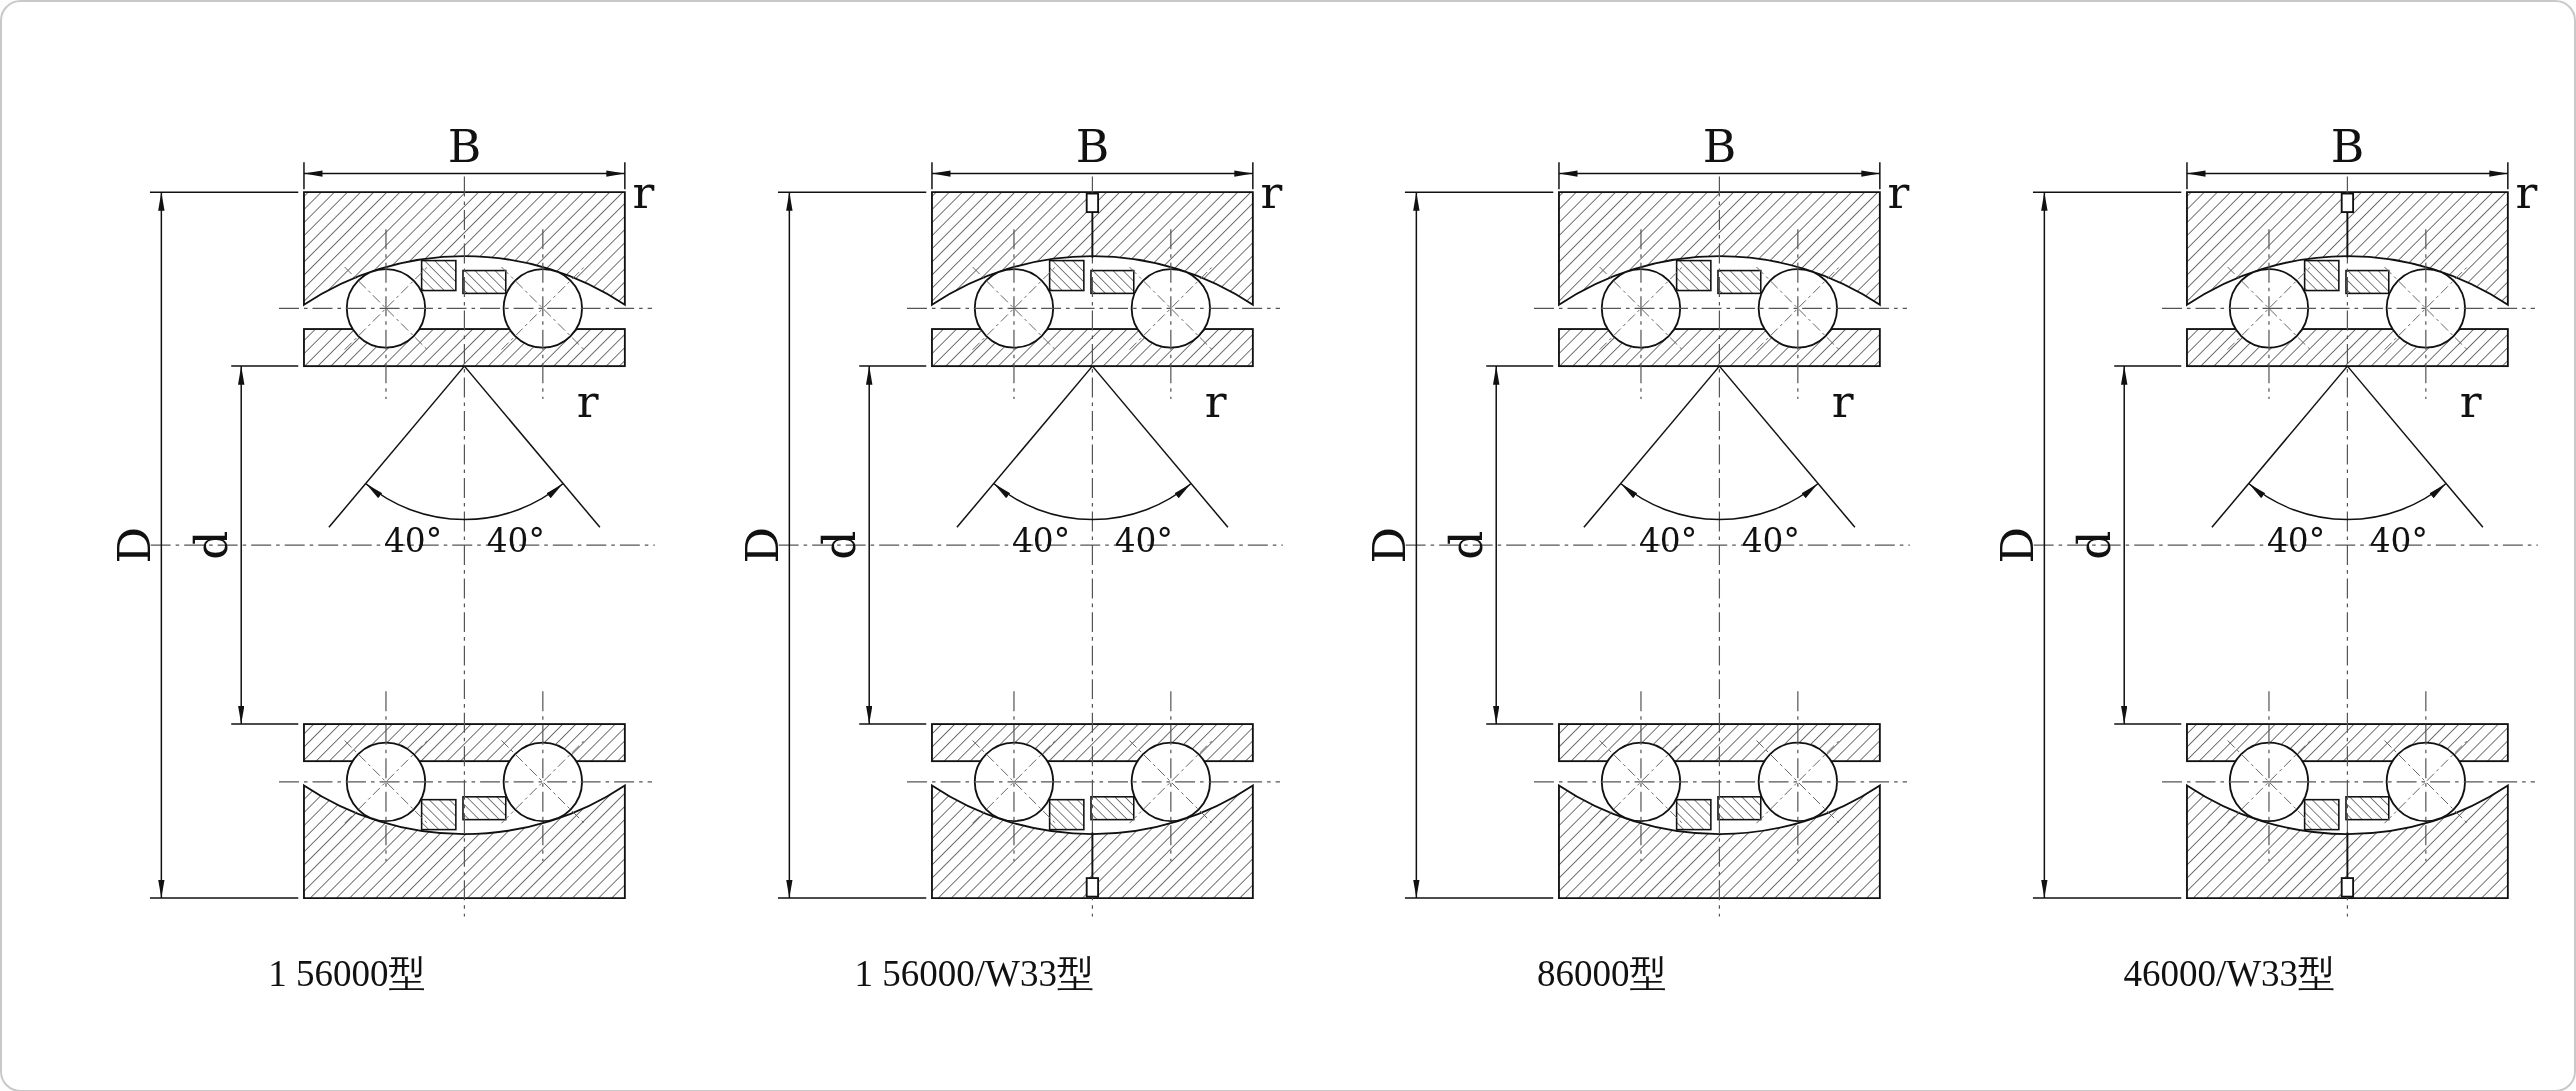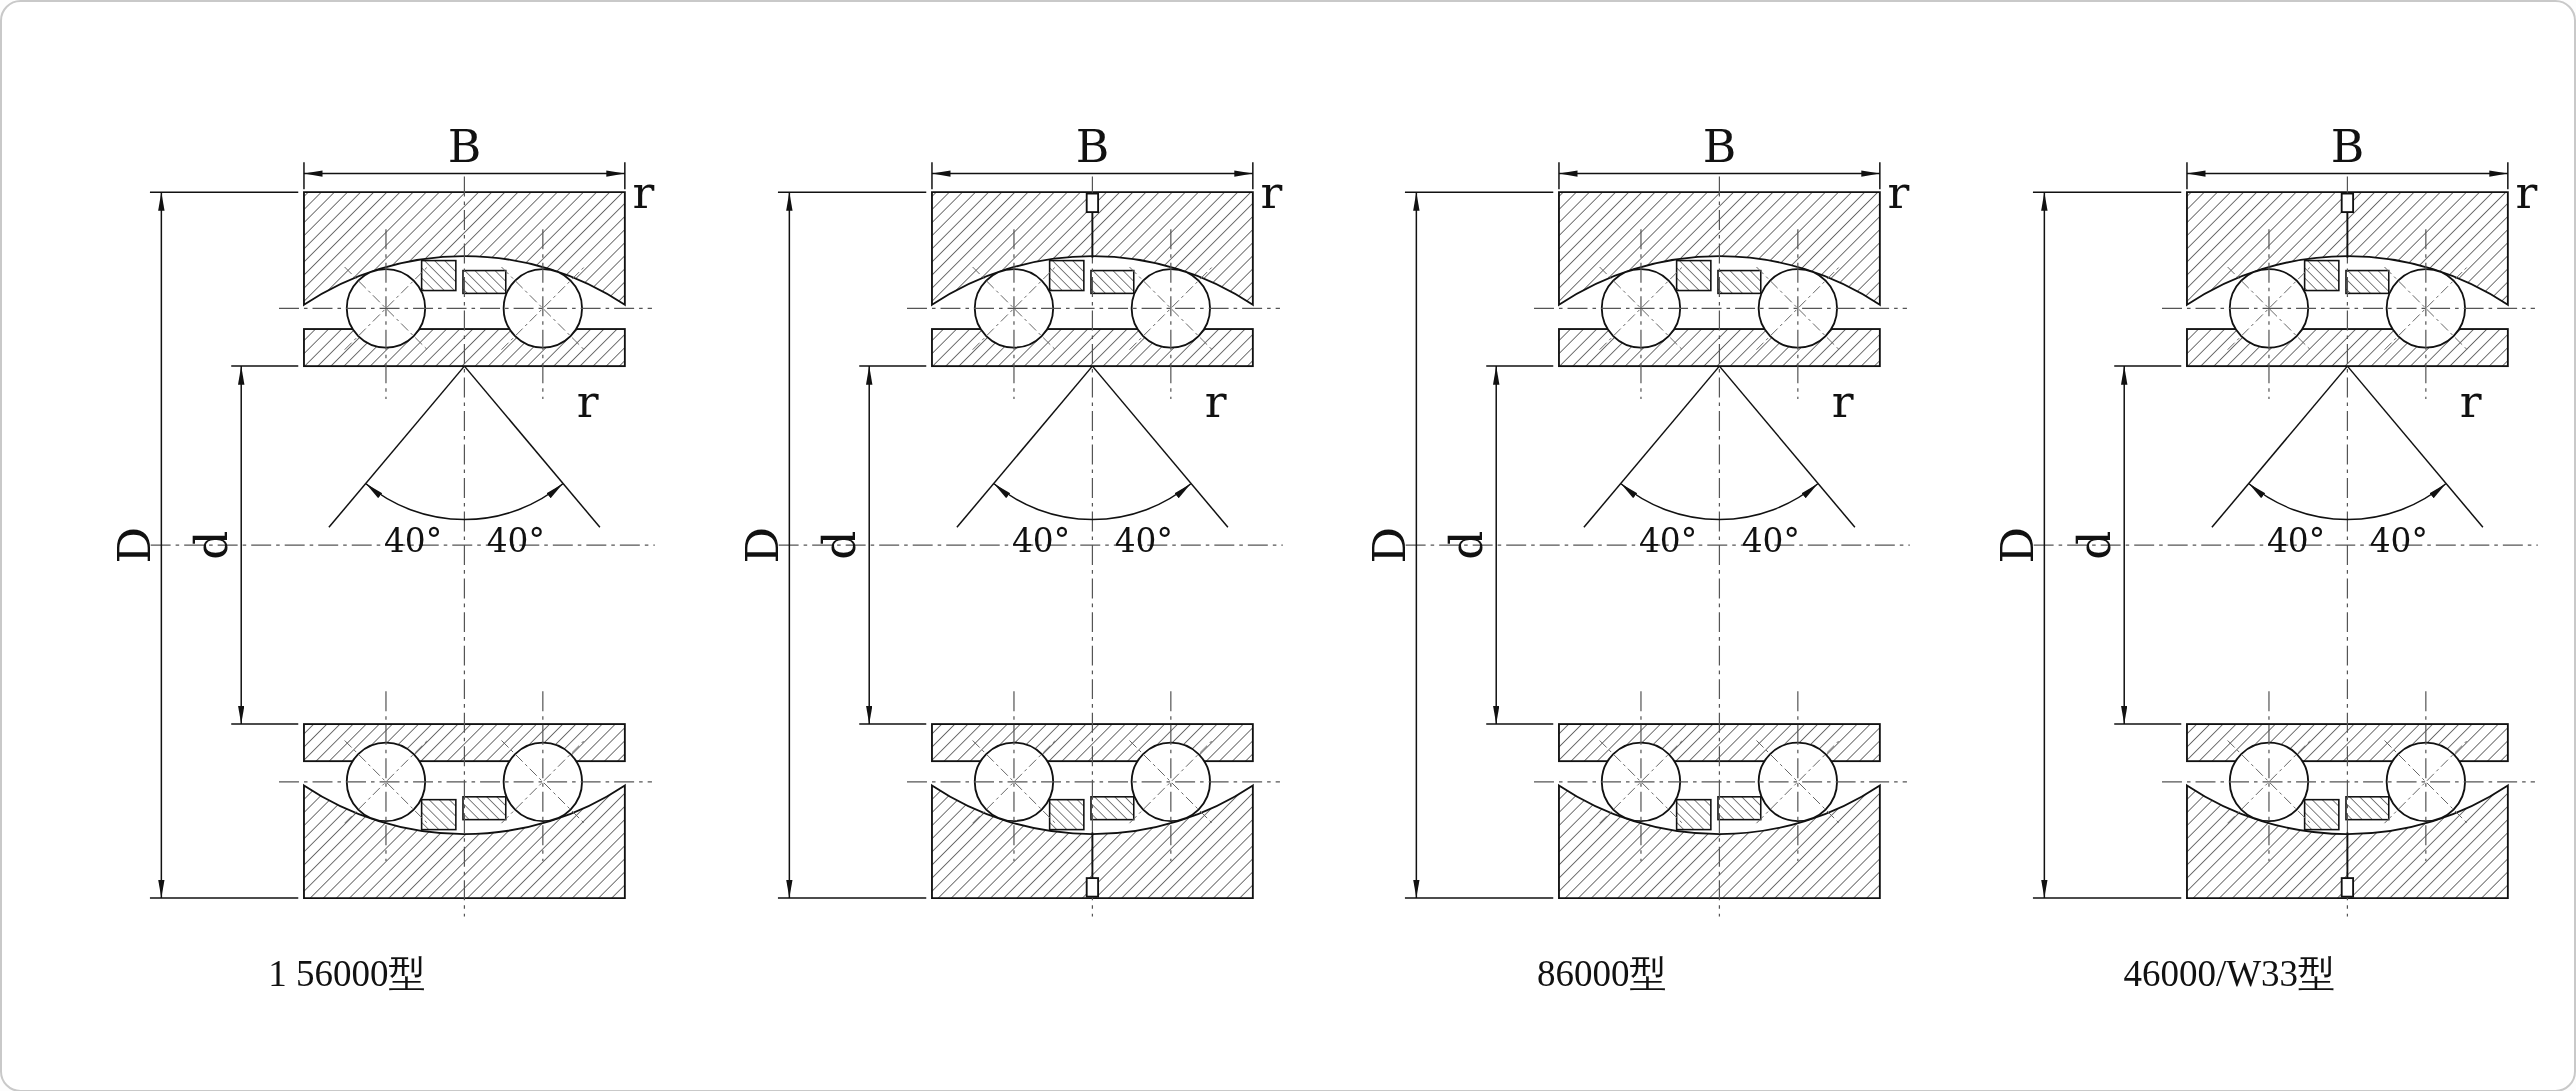--- a/index.html
+++ b/index.html
@@ -140,20 +140,21 @@
         <line x1="605" y1="1138" x2="605" y2="1202"></line>
       </g>
       <text class="dim" x="605" y="198" text-anchor="middle">B</text>
       <text class="dim" x="142" y="735" text-anchor="middle" dominant-baseline="central" transform="rotate(-90 142 735)">D</text>
       <text class="dim" x="250" y="735" text-anchor="middle" dominant-baseline="central" transform="rotate(-90 250 735)">d</text>
       <text class="dim" x="856" y="262" text-anchor="middle">r</text>
       <text class="dim" x="778" y="556" text-anchor="middle">r</text>
       <text class="angle" x="533" y="744" text-anchor="middle">40°</text>
       <text class="angle" x="677" y="744" text-anchor="middle">40°</text>
     </svg>
+    <div class="caption">1 56000/W33型</div>
   </div>
 
   <div class="figure">
     <svg class="drawing" viewBox="0 0 880 1300">
       <use href="#bearing-sym"></use>
       <g class="groove" style="display: none;">
         <rect x="597" y="242" width="16" height="26"></rect>
         <line x1="605" y1="268" x2="605" y2="332"></line>
         <rect x="597" y="1202" width="16" height="26"></rect>
         <line x1="605" y1="1138" x2="605" y2="1202"></line>

